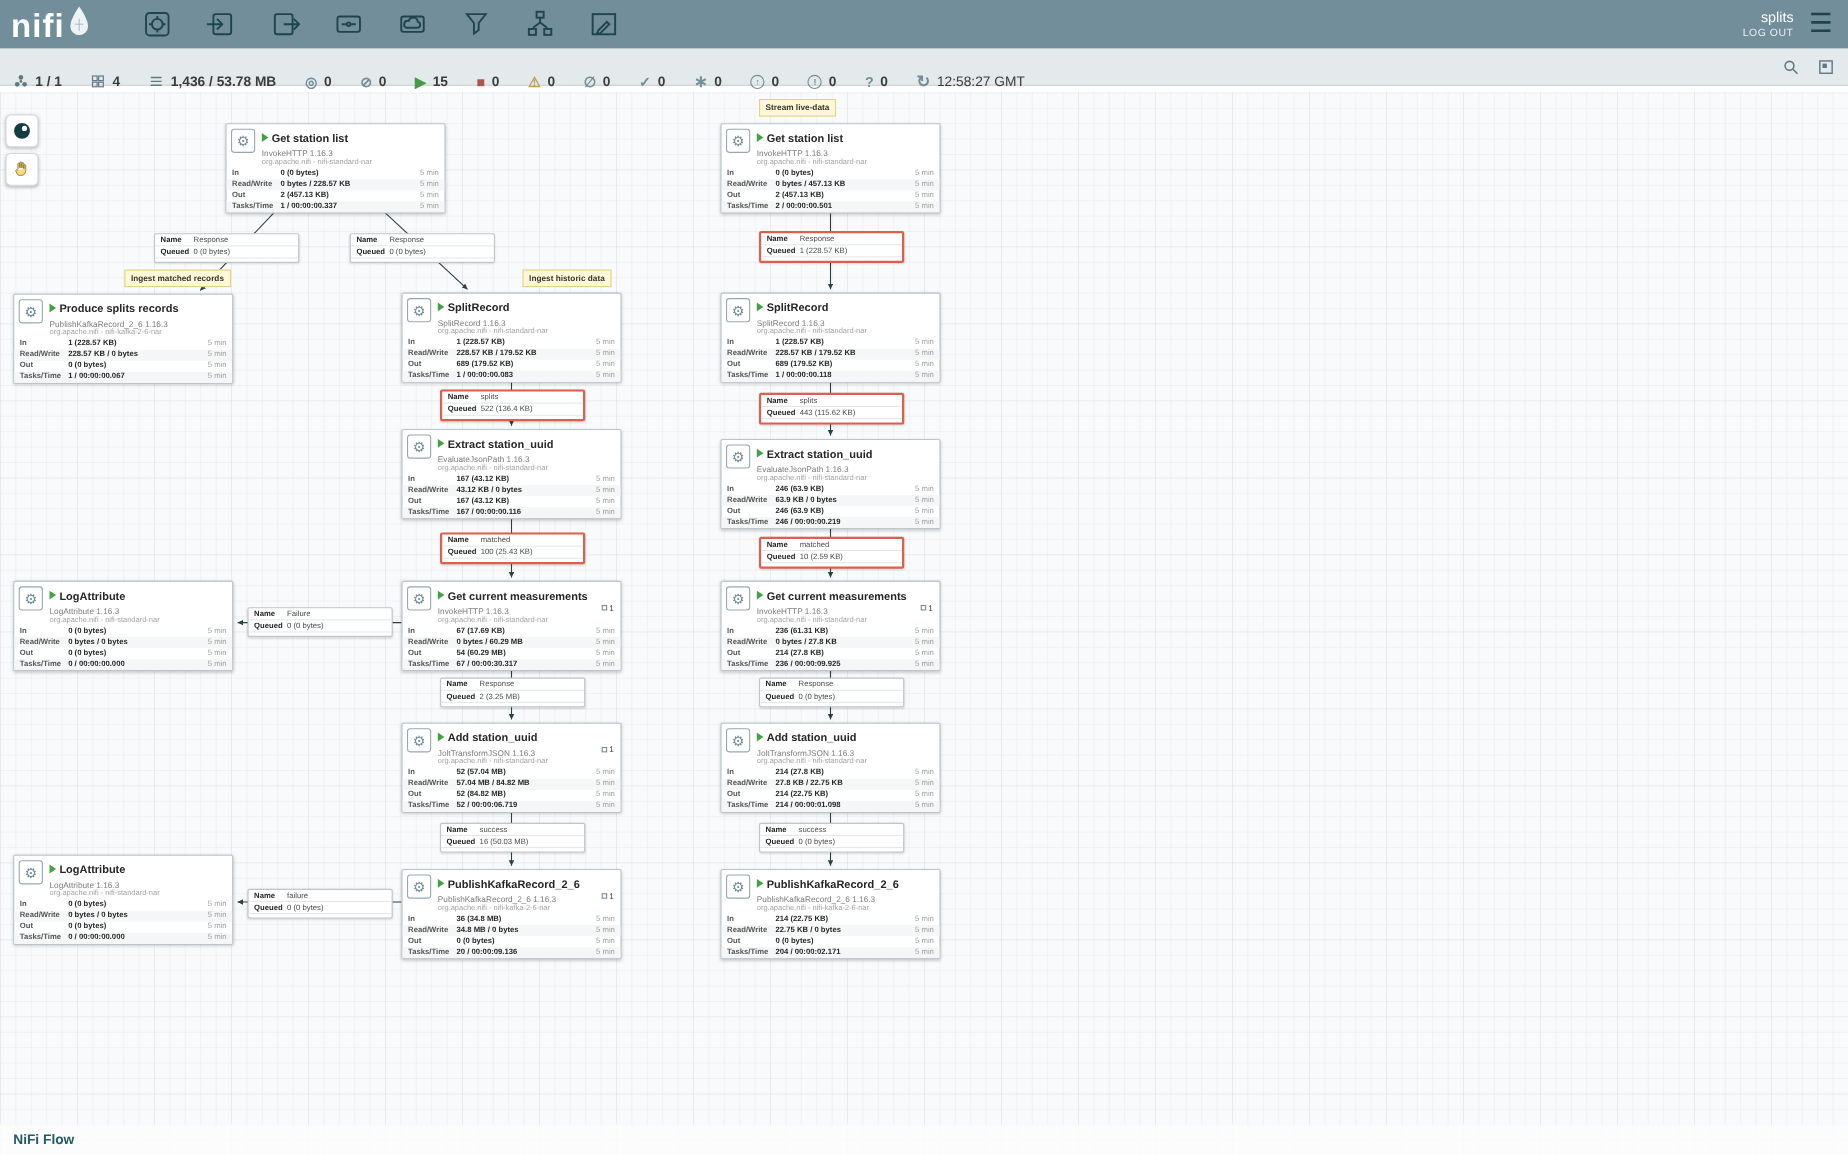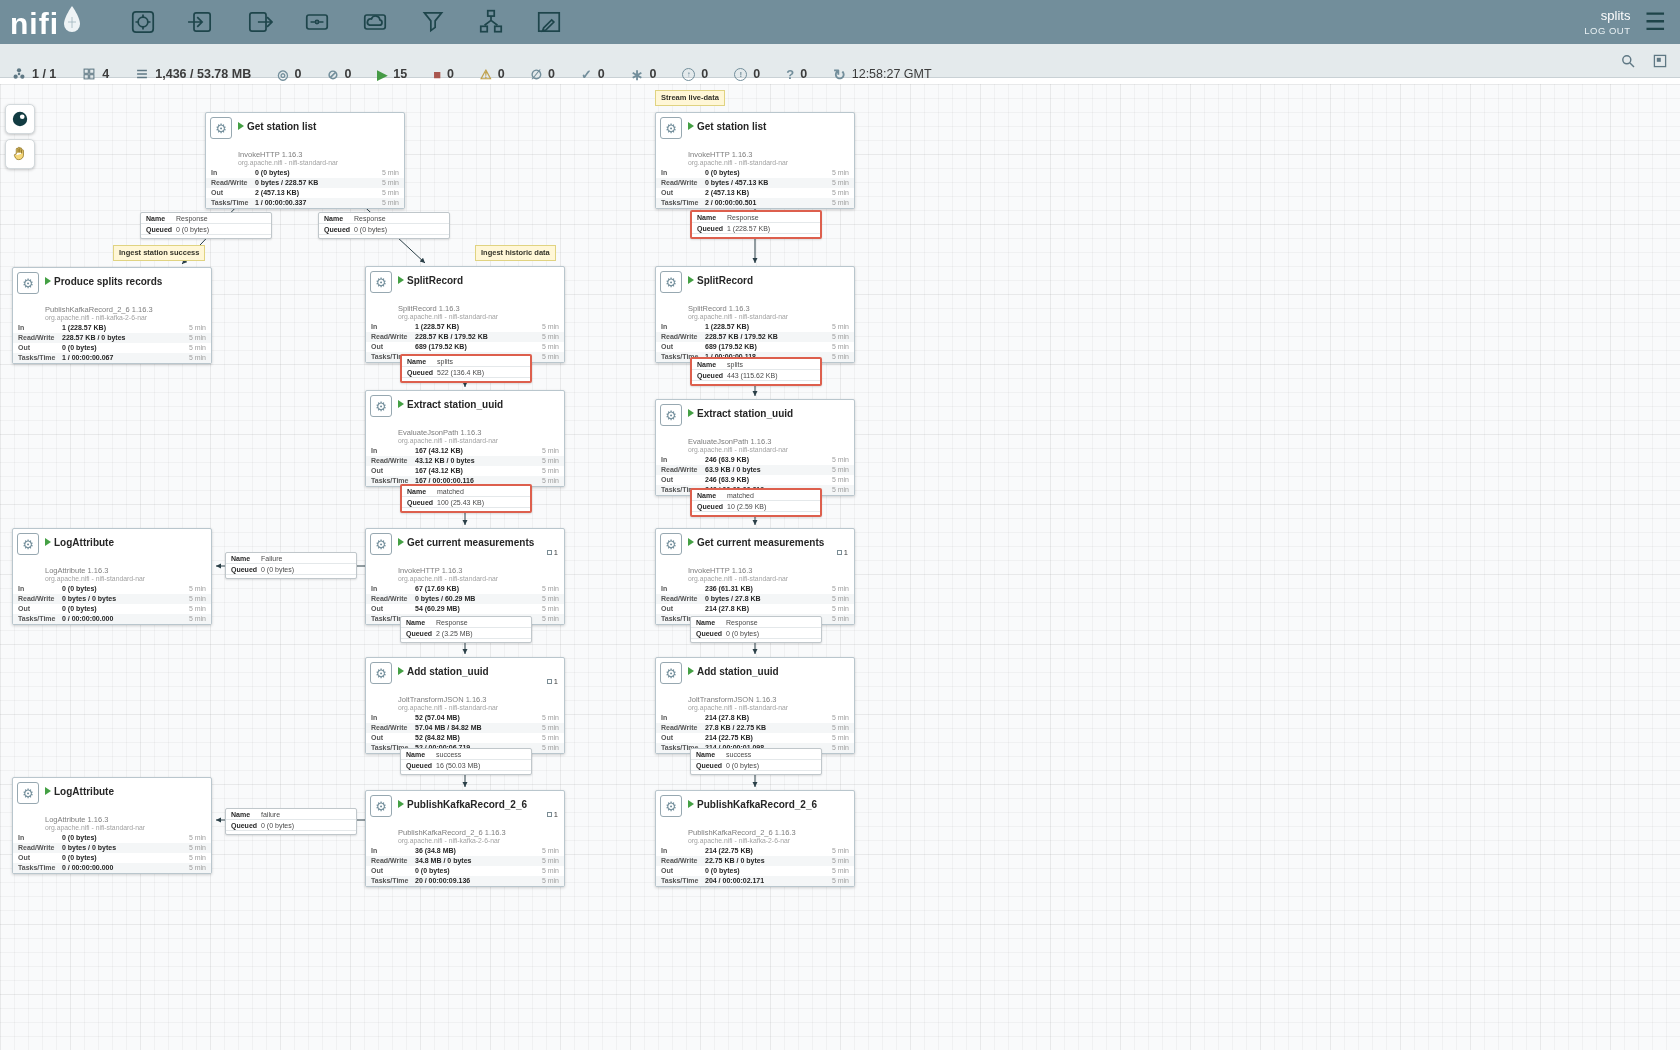--- a/index.html
+++ b/index.html
@@ -39,21 +39,21 @@
     background-size:14px 14px, 14px 14px, 70px 70px, 70px 70px; }
   .wires { position:absolute; left:0; top:0; z-index:1; pointer-events:none; }
   .wires line { stroke:#2a3f47; stroke-width:1; }
 
   
   .proc { position:absolute; width:200px; background:#fff; border:1px solid #b9c6cd; border-radius:2px; box-shadow:0 1px 3px rgba(0,0,0,.18); z-index:2; cursor:move; }
   .proc-head { position:relative; padding:3px 4px 2px 32px; min-height:31px; }
   .picon { position:absolute; left:4px; top:4px; width:22px; height:22px; border:1px solid #97a8b1; border-radius:3px; color:#728e9b; font-size:13px; line-height:21px; text-align:center; background:#fff; }
   .run { display:inline-block; width:0; height:0; border-left:6px solid #44a044; border-top:4px solid transparent; border-bottom:4px solid transparent; margin-right:3px; }
   .pname { font-size:10px; font-weight:bold; color:#262626; }
-  .ptype { font-size:7.5px; color:#7d7d7d; margin-top:16px; }
+  .ptype { font-size:7.5px; color:#7d7d7d; margin-top:1px; }
   .pbundle { font-size:6.8px; color:#a3a3a3; }
   .badge { position:absolute; right:6px; top:19px; font-size:7.5px; color:#3a3a3a; display:flex; align-items:center; gap:2px; }
   .bsq { display:inline-block; width:5px; height:5px; border:1px solid #7a8c94; }
   .srow { display:flex; height:10px; line-height:10px; font-size:7px; padding:0 5px; }
   .srow:nth-child(odd) { background:#f4f6f7; }
   .sl { width:44px; color:#555; font-weight:bold; }
   .sv { flex:1; color:#262626; font-weight:bold; }
   .sw { color:#9e9e9e; width:22px; text-align:right; }
 
   
@@ -261,23 +261,23 @@
         <circle cx="10" cy="10" r="8" fill="#123c42"></circle>
         <circle cx="12.5" cy="7.5" r="2.6" fill="#fff"></circle>
       </svg>
   </div>
   <div class="float-btn" style="left:5px;top:55px">
     <svg width="18" height="18" viewBox="0 0 24 24">
         <path d="M7 12 V5.5 a1.2 1.2 0 0 1 2.4 0 V10 M9.4 10 V4.2 a1.2 1.2 0 0 1 2.4 0 V10 M11.8 10 V5 a1.2 1.2 0 0 1 2.4 0 V10.5 M14.2 11.5 V7.5 a1.2 1.2 0 0 1 2.4 0 V13.5 a6 6 0 0 1 -6 6 h-.5 a5 5 0 0 1 -4 -2 L4.6 14.2 a1.3 1.3 0 0 1 2 -1.6 L7 13.5" fill="#f7d97b" stroke="#8a6d1f" stroke-width="1"></path>
       </svg>
   </div>
 
-  <div class="flabel" style="left:113px;top:161px">Ingest station success</div>
+  <div class="flabel" style="left:113px;top:161px">Ingest matched records</div>
   <div class="flabel" style="left:475px;top:161px">Ingest historic data</div>
-  <div class="flabel" style="left:655px;top:6px">Stream live-data</div>
+  <div class="flabel" style="left:690px;top:6px">Stream live-data</div>
 
   <div class="proc" style="left:205px;top:28px">
     <div class="proc-head"><span class="picon">⚙</span><span class="run"></span><span class="pname">Get station list</span>
       <div class="ptype">InvokeHTTP 1.16.3</div>
       <div class="pbundle">org.apache.nifi - nifi-standard-nar</div>
     </div>
     <div class="srow">
         <span class="sl">In</span>
         <span class="sv">0 (0 bytes)</span>
         <span class="sw">5 min</span>
@@ -817,13 +817,16 @@
     <div class="crow">
         <span class="ck">Name</span>
         <span class="cv">success</span>
       </div>
     <div class="crow">
         <span class="ck">Queued</span>
         <span class="cv">0 (0 bytes)</span>
       </div>
   </div>
 
+  <div class="footer">
+    <span class="breadcrumb">NiFi Flow</span>
+  </div>
 </div>
 
 </body></html>

